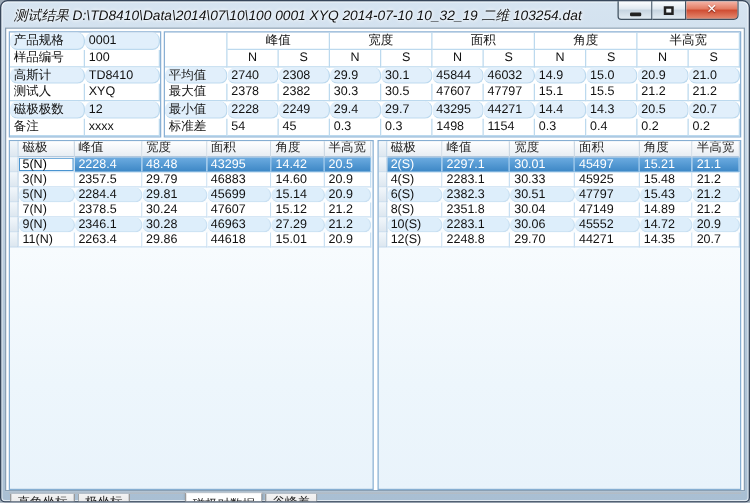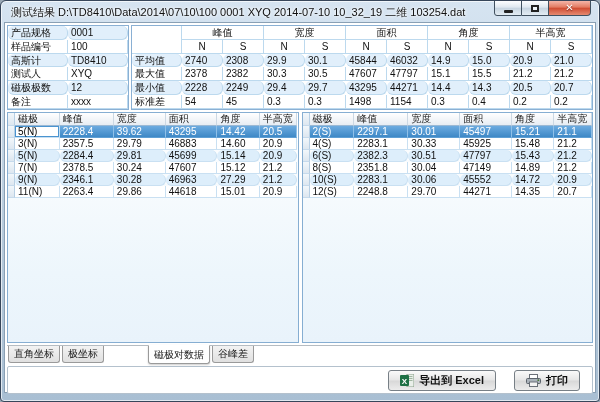--- a/index.html
+++ b/index.html
@@ -2,21 +2,21 @@
 <html><head>
 <meta charset="utf-8">
 <style>
   html,body{margin:0;padding:0;background:#9aa8b5;}
   *{box-sizing:border-box;}
   .window{width:600px;height:402px;position:relative;overflow:hidden;
     border:1px solid #37465a;border-radius:6px 6px 4px 4px;
     background:linear-gradient(#d6e4f1,#b5c9db 60%,#a9bfd3);
     box-shadow:inset 0 0 0 1px rgba(255,255,255,.65);
     font-family:"Liberation Sans","DejaVu Sans",sans-serif;}
-  .titlebar{height:15px;position:relative;}
+  .titlebar{height:15px;position:relative;font-style:italic;}
   .title{position:absolute;left:10px;top:4px;font-size:11px;color:#101010;white-space:nowrap;
     text-shadow:0 0 3px #fff,0 0 4px #fff;}
   .winbtns{position:absolute;top:-1px;right:8px;display:flex;height:16px;}
   .winbtn{height:16px;border:1px solid #40505f;box-sizing:border-box;position:relative;
     background:linear-gradient(#fdfeff,#dfe8f0 45%,#c6d4e0 50%,#e3ecf3);}
   .winbtn.minb{width:28px;border-radius:0 0 0 3px;}
   .winbtn.maxb{width:27px;border-left:none;}
   .winbtn.closeb{width:42px;border-left:none;border-radius:0 0 4px 0;
     background:linear-gradient(#f4b5a8,#e27a61 45%,#cf4b31 50%,#e58a70);}
   .glyph-min{position:absolute;left:9px;top:9px;width:9px;height:3px;background:#222;border-radius:1px;}
@@ -31,21 +31,21 @@
     grid-auto-rows:1fr;font-size:10px;background:#fff;}
   .tcell{border-right:1px solid #bcd9ee;border-bottom:1px solid #bcd9ee;padding:0 3px;
     line-height:13px;white-space:nowrap;overflow:hidden;color:#111;}
   .altb{background:#e1effb;border-radius:6px;}
   .stats-grid{flex:1;border:1px solid #8ab0d4;display:grid;grid-template-columns:50px repeat(10,1fr);
     grid-auto-rows:1fr;font-size:10px;background:#fff;}
   .hcell{text-align:center;}
   .corner{grid-row:1/3;grid-column:1;}
   .gspan{grid-column:span 2;}
   
-  .pole-section{display:flex;gap:3px;height:231px;margin-top:2px;}
+  .pole-section{display:flex;gap:3px;height:280px;margin-top:2px;}
   .pgrid{flex:1;border:1px solid #86aed2;background:linear-gradient(#ffffff,#edf6fc 70%,#e9f3fb);overflow:hidden;}
   .ptable{display:grid;grid-template-columns:7px 0.95fr 1.15fr 1.1fr 1.1fr 0.9fr 0.8fr;
     grid-template-rows:13px repeat(6,12px);}
   .phead{background:linear-gradient(#ffffff,#e7edf3);border-right:1px solid #ccd8e3;
     border-bottom:1px solid #9ab8d4;font-size:10px;padding:0 3px;line-height:12px;color:#222;
     white-space:nowrap;overflow:hidden;}
   .stub{background:linear-gradient(#f2f7fb,#dde7f0);border-right:1px solid #b7cfe4;border-bottom:1px solid #c6daec;}
   .pcell{font-size:10px;padding:0 3px;line-height:11px;border-right:1px solid #c9e0f2;
     border-bottom:1px solid #c9e0f2;background:#fff;white-space:nowrap;overflow:hidden;color:#111;}
   .pcell.altb{background:#ddeefb;}
@@ -174,21 +174,21 @@
             <div class="phead stub"></div>
             <div class="phead">磁极</div>
             <div class="phead">峰值</div>
             <div class="phead">宽度</div>
             <div class="phead">面积</div>
             <div class="phead">角度</div>
             <div class="phead">半高宽</div>
             <div class="stub"></div>
             <div class="pcell current">5(N)</div>
             <div class="pcell sel">2228.4</div>
-            <div class="pcell sel">39.62</div>
+            <div class="pcell sel">48.48</div>
             <div class="pcell sel">43295</div>
             <div class="pcell sel">14.42</div>
             <div class="pcell sel">20.5</div>
             <div class="stub"></div>
             <div class="pcell">3(N)</div>
             <div class="pcell">2357.5</div>
             <div class="pcell">29.79</div>
             <div class="pcell">46883</div>
             <div class="pcell">14.60</div>
             <div class="pcell">20.9</div>

